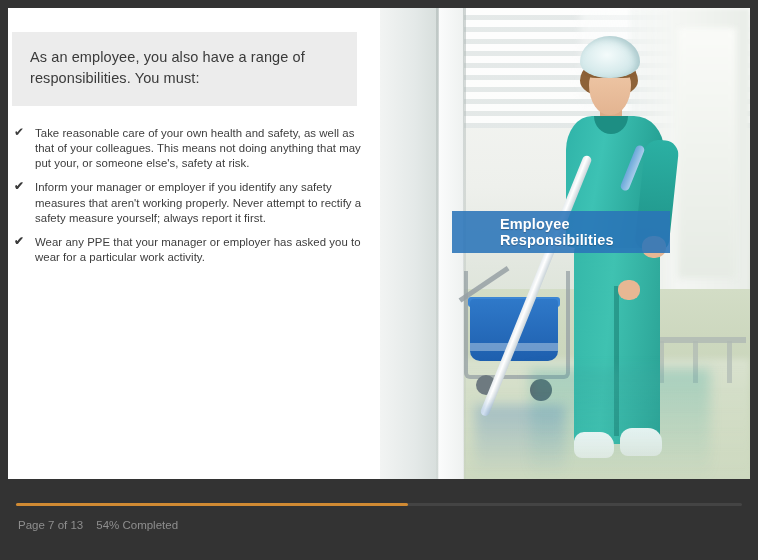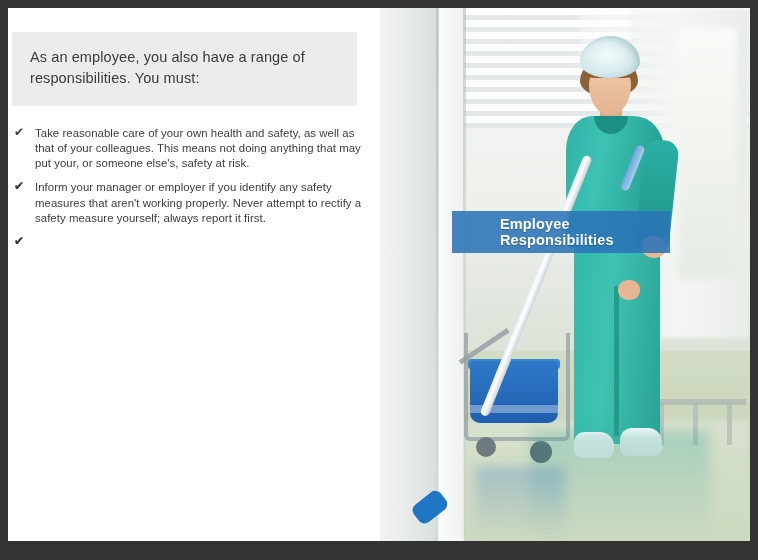--- a/index.html
+++ b/index.html
@@ -10,21 +10,21 @@
     -webkit-font-smoothing:antialiased;
   }
   .player{
     position:relative;width:758px;height:560px;
     background:#333333;
     box-sizing:border-box;
   }
 
   
   .stage{
-    position:absolute;left:8px;top:8px;width:742px;height:533px;
+    position:absolute;left:8px;top:8px;width:742px;height:471px;
     background:#ffffff;overflow:hidden;
   }
   .stage-inner{position:absolute;inset:0;display:flex;}
 
   
   .text-col{
     position:relative;width:372px;height:100%;
     background:#ffffff;box-sizing:border-box;
   }
   .headbox{
@@ -295,20 +295,21 @@
           </li>
           <li>
             <span class="tick">✔</span>
             <span>Inform your manager or employer if you identify any safety measures that aren't working properly. Never attempt to rectify a safety measure yourself; always report it first.</span>
           </li>
           <li>
             <span class="tick">✔</span>
           </li>
           <li>
             <span class="tick">✔</span>
+            <span>Wear any PPE that your manager or employer has asked you to wear for a particular work activity.</span>
           </li>
         </ul>
       </div>
 
       <div class="photo-col">
         <div class="photo" title="Cleaner in teal scrubs and hairnet mopping a hospital corridor with a blue mop bucket trolley">
           <div class="bg-corridor"></div>
           <div class="ceiling"></div>
           <div class="ceiling-persp"></div>
           <div class="wall-right"></div>
@@ -359,13 +360,25 @@
 
           <div class="caption" style="background: rgba(42, 116, 184, 0.88);">
             <span class="caption-text">Employee Responsibilities</span>
           </div>
         </div>
       </div>
 
     </div>
   </div>
 
+  <div class="footer">
+
+    <div class="progress-track">
+      <div class="progress-fill" id="progress-fill" style="width: 54%; background: rgb(208, 138, 51);"></div>
+    </div>
+
+    <div class="status">
+      <span>Page 7 of 13</span>
+      <span>54% Completed</span>
+    </div>
+
+  </div>
 </div>
 
 </body></html>

